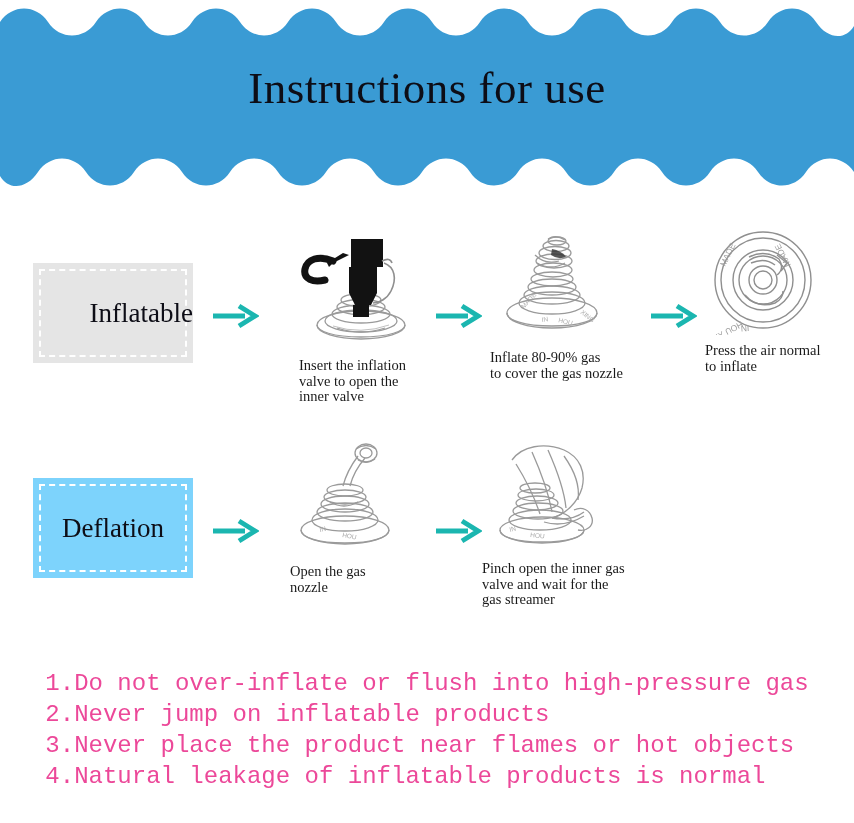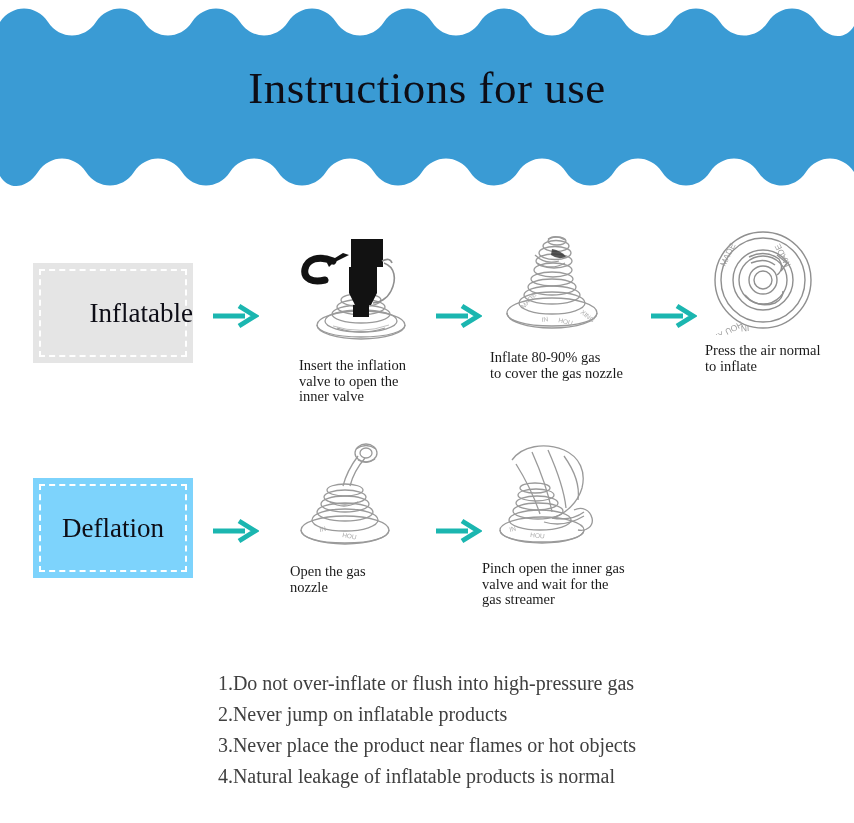--- a/index.html
+++ b/index.html
@@ -65,24 +65,24 @@
     color:#1a1a1a;
     white-space:pre-line;
   }
 
   
   #warnings{
     position:absolute;left:0;top:668px;width:854px;
     text-align:center;
   }
   .warn-line{
-    font-family:Liberation Serif, serif;
-    font-size:20px;
+    font-family:Liberation Mono, monospace;
+    font-size:24px;
     line-height:31px;
-    color:#404040;
+    color:#ec4899;
     white-space:nowrap;
   }
   #warn-inner{display:inline-block;text-align:left;}
 </style>
 </head>
 <body>
 
 <div id="banner">
   <svg width="854" height="200" viewBox="0 0 854 200" xmlns="http://www.w3.org/2000/svg">
     <path d="M0,22

